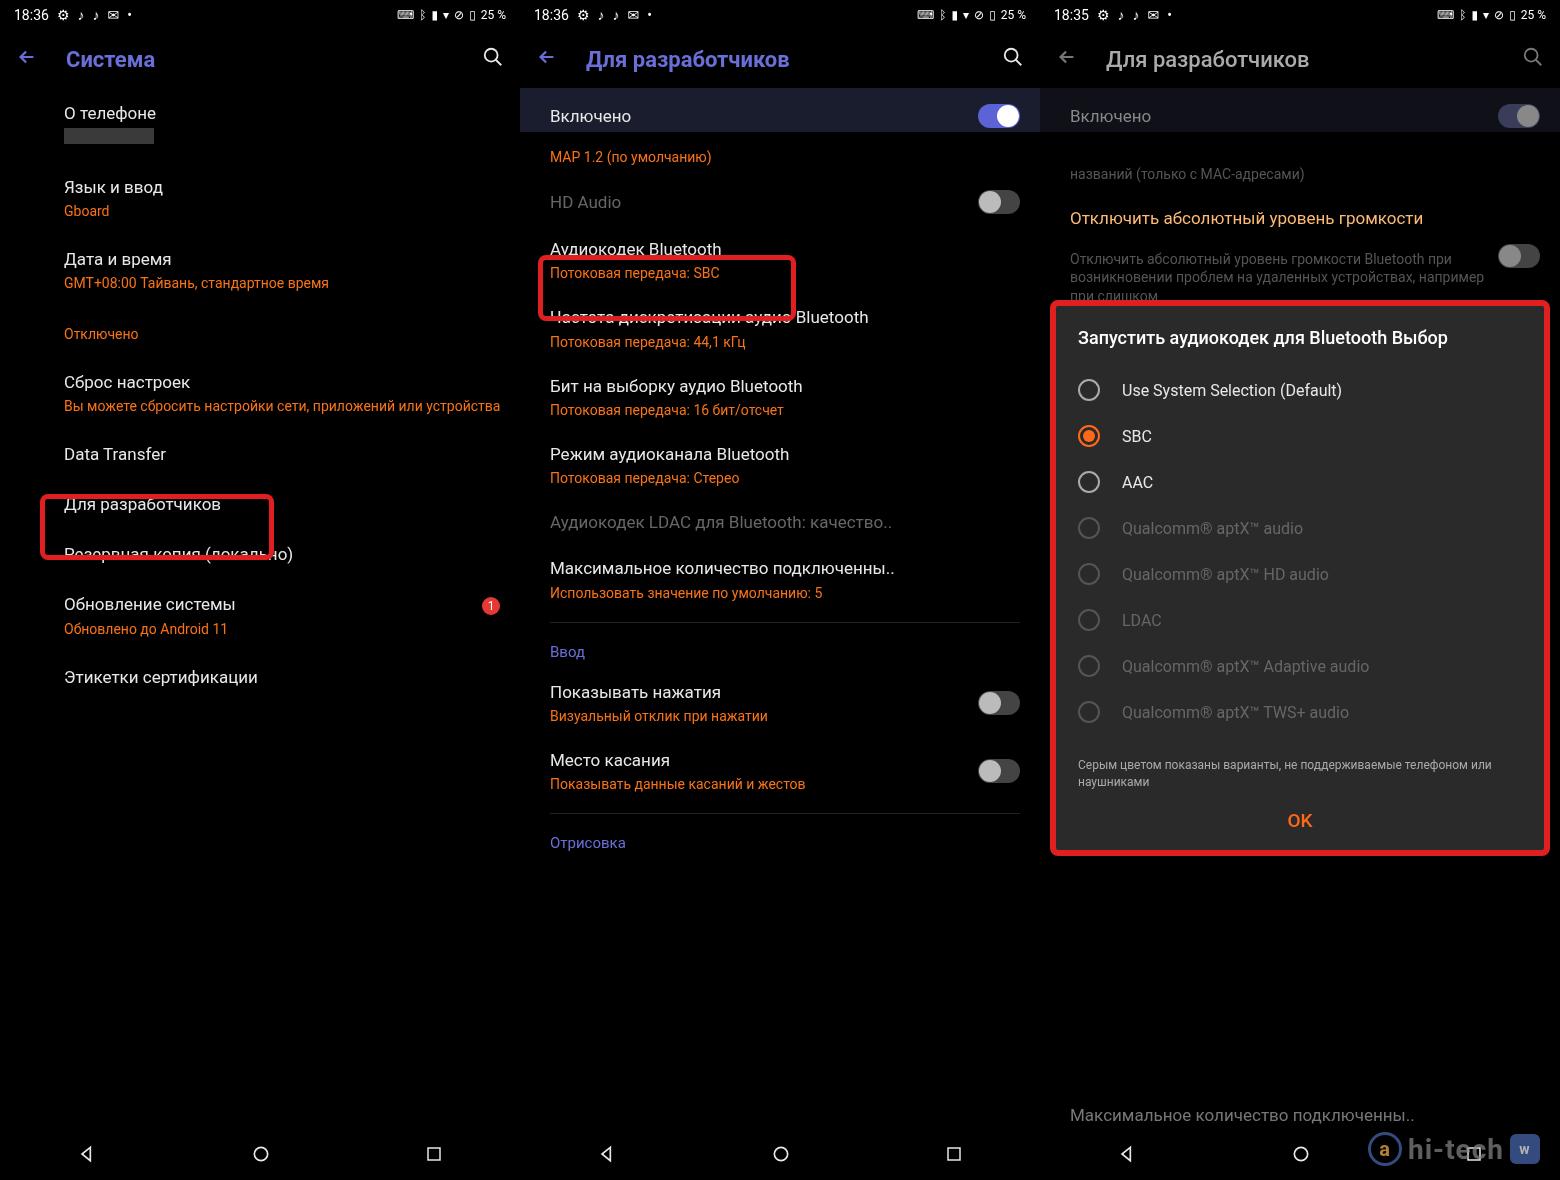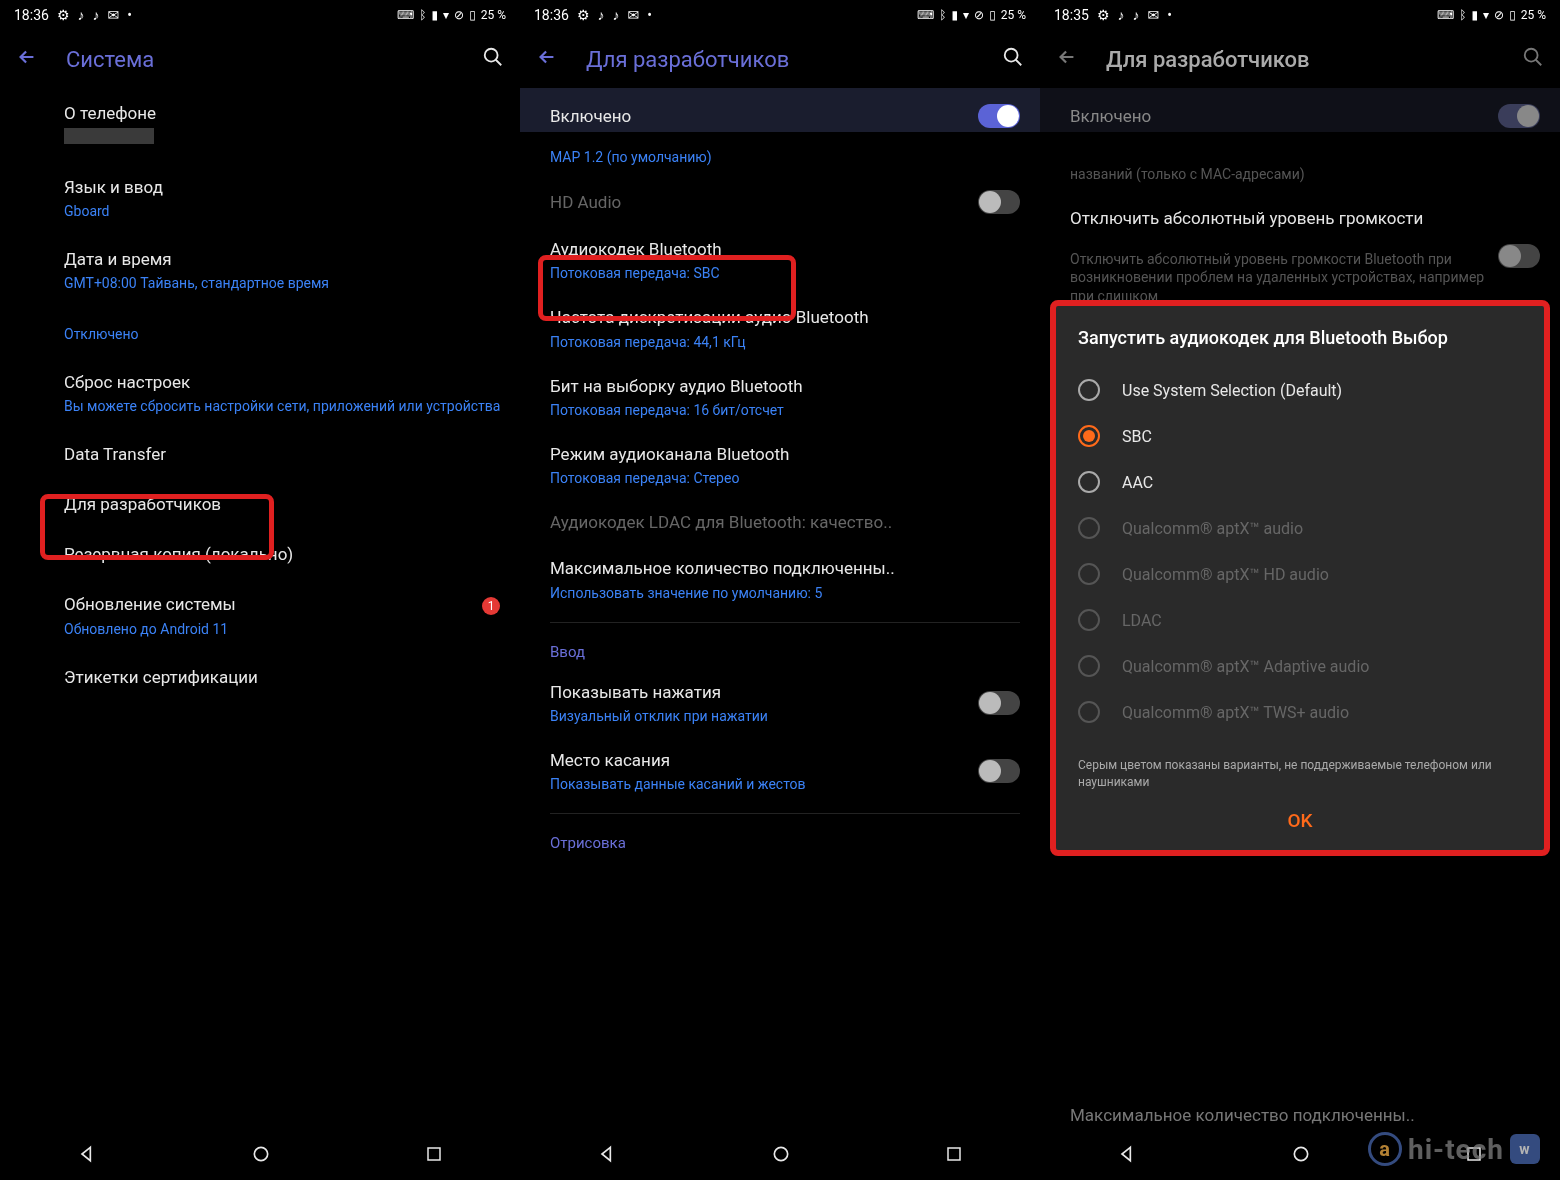--- a/index.html
+++ b/index.html
@@ -33,32 +33,32 @@
   .status-left { display: flex; align-items: center; gap: 8px; }
   .status-right { display: flex; align-items: center; gap: 5px; font-size: 12px; }
   .header {
     display: flex;
     align-items: center;
     padding: 12px 16px;
     height: 58px;
   }
   .back-arrow { color: #6a6fd8; margin-right: 28px; }
   .back-arrow-dim { color: #777; margin-right: 28px; }
-  .header-title { color: #6a6fd8; font-size: 22px; font-weight: 400; flex: 1; }
+  .header-title { color: #6a6fd8; font-size: 22px; font-weight: 700; flex: 1; }
   .header-title-dim { color: #aaa; font-size: 22px; font-weight: 500; flex: 1; }
   .search-icon { color: #e8e8e8; }
   .search-icon-dim { color: #777; }
   .content { flex: 1; overflow: hidden; padding-left: 64px; padding-right: 16px; }
   .content-full { flex: 1; overflow: hidden; padding: 0; }
   .item {
     padding: 14px 0;
     position: relative;
   }
   .item-title { font-size: 17px; color: #e8e8e8; line-height: 1.3; }
-  .item-sub { font-size: 14px; color: #3b82f6; margin-top: 4px; line-height: 1.3; }
+  .item-sub { font-size: 14px; color: #f97316; margin-top: 4px; line-height: 1.3; }
   .item-title-dim { font-size: 17px; color: #666; line-height: 1.3; }
   .item-sub-dim { font-size: 14px; color: #555; margin-top: 21px; line-height: 1.3; }
   .redacted { display: inline-block; width: 90px; height: 16px; background: #3a3a3a; margin-top: 4px; }
   .badge-red {
     width: 18px; height: 18px; background: #e53935; border-radius: 50%;
     color: #fff; font-size: 12px; display: flex; align-items: center; justify-content: center;
     position: absolute; right: 4px; top: 18px;
   }
   .red-box {
     position: absolute;
@@ -376,21 +376,21 @@
       <span class="label">Включено</span>
       <div class="switch on dim">
           <div class="knob"></div>
         </div>
     </div>
     <div class="two-line">
       <div class="item-sub-dim">названий (только с MAC-адресами)</div>
     </div>
     <div class="two-line with-switch">
       <div class="text">
-        <div class="item-title-dim" style="color:#e5e5e5">Отключить абсолютный уровень громкости</div>
+        <div class="item-title-dim" style="color:#fdba74">Отключить абсолютный уровень громкости</div>
         <div class="item-sub-dim">Отключить абсолютный уровень громкости Bluetooth при возникновении проблем на удаленных устройствах, например при слишком</div>
       </div>
       <div class="switch off dim">
           <div class="knob"></div>
         </div>
     </div>
   </div>
   <div class="nav-bar">
     <span><svg width="20" height="20" viewBox="0 0 24 24">
           <path d="M16 4 L6 12 L16 20 Z" fill="none" stroke="#e8e8e8" stroke-width="2"></path>

